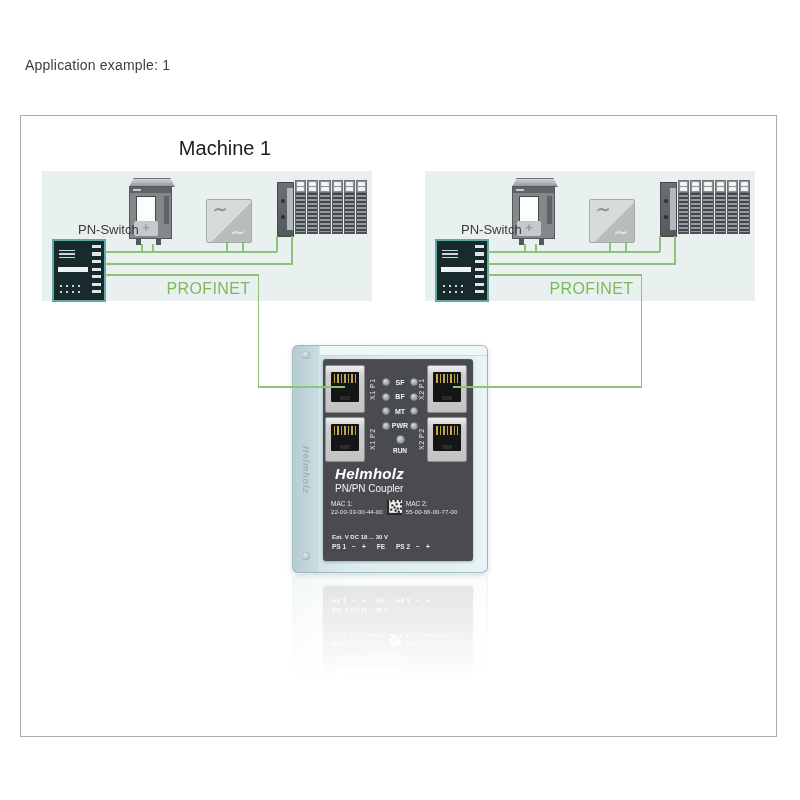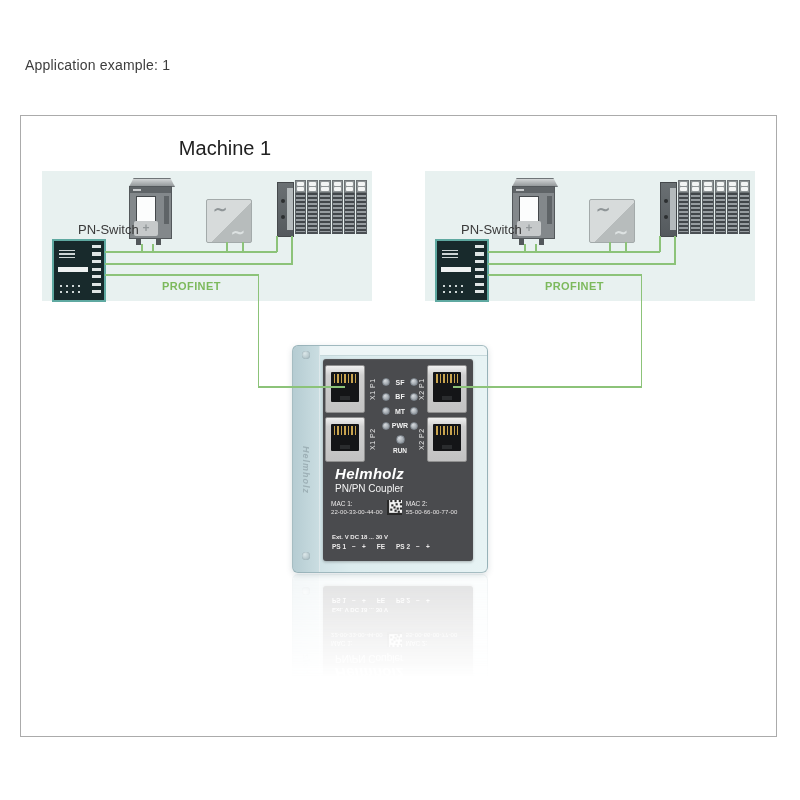--- a/index.html
+++ b/index.html
@@ -66,21 +66,21 @@
   .wire.h { height:1.6px; } .wire.v { width:1.6px; }
   .wa   { left:63px;  top:80px; width:172px; }
   .wa-s { left:234px; top:65px; height:16px; }
   .wb   { left:63px;  top:92px; width:188px; }
   .wb-s { left:249px; top:65px; height:28px; }
   .wp1  { left:99px;  top:73px; height:8px; }
   .wp2  { left:110px; top:73px; height:8px; }
   .wq1  { left:184px; top:71px; height:10px; }
   .wq2  { left:200px; top:71px; height:10px; }
   .wc   { left:63px;  top:103px; width:153.5px; }
-  .profinet { position:absolute; left:120px; top:109px; width:93px; text-align:left; font-size:11px; font-weight:700; color:var(--profinet-green,#7cb95c); letter-spacing:.4px; }
+  .profinet { position:absolute; left:120px; top:109px; width:93px; text-align:center; font-size:16px; font-weight:400; color:var(--profinet-green,#7cb95c); letter-spacing:.4px; }
 
   
   .drop-v1 { left:257.5px; top:274.5px; height:113.5px; }
   .drop-v2 { left:640.5px; top:274.5px; height:113.5px; }
   .drop-h1 { left:257.5px; top:386.3px; width:87px;  z-index:4; }
   .drop-h2 { left:453px;   top:386.3px; width:188.5px; z-index:4; }
 
   
   .device { position:absolute; left:292px; top:345px; width:196px; height:228px; z-index:3;
     background:linear-gradient(90deg,#bdd3d8 0,#cfe2e6 12%,#dcecee 30%,var(--housing-teal,#e7f3f4) 100%);

